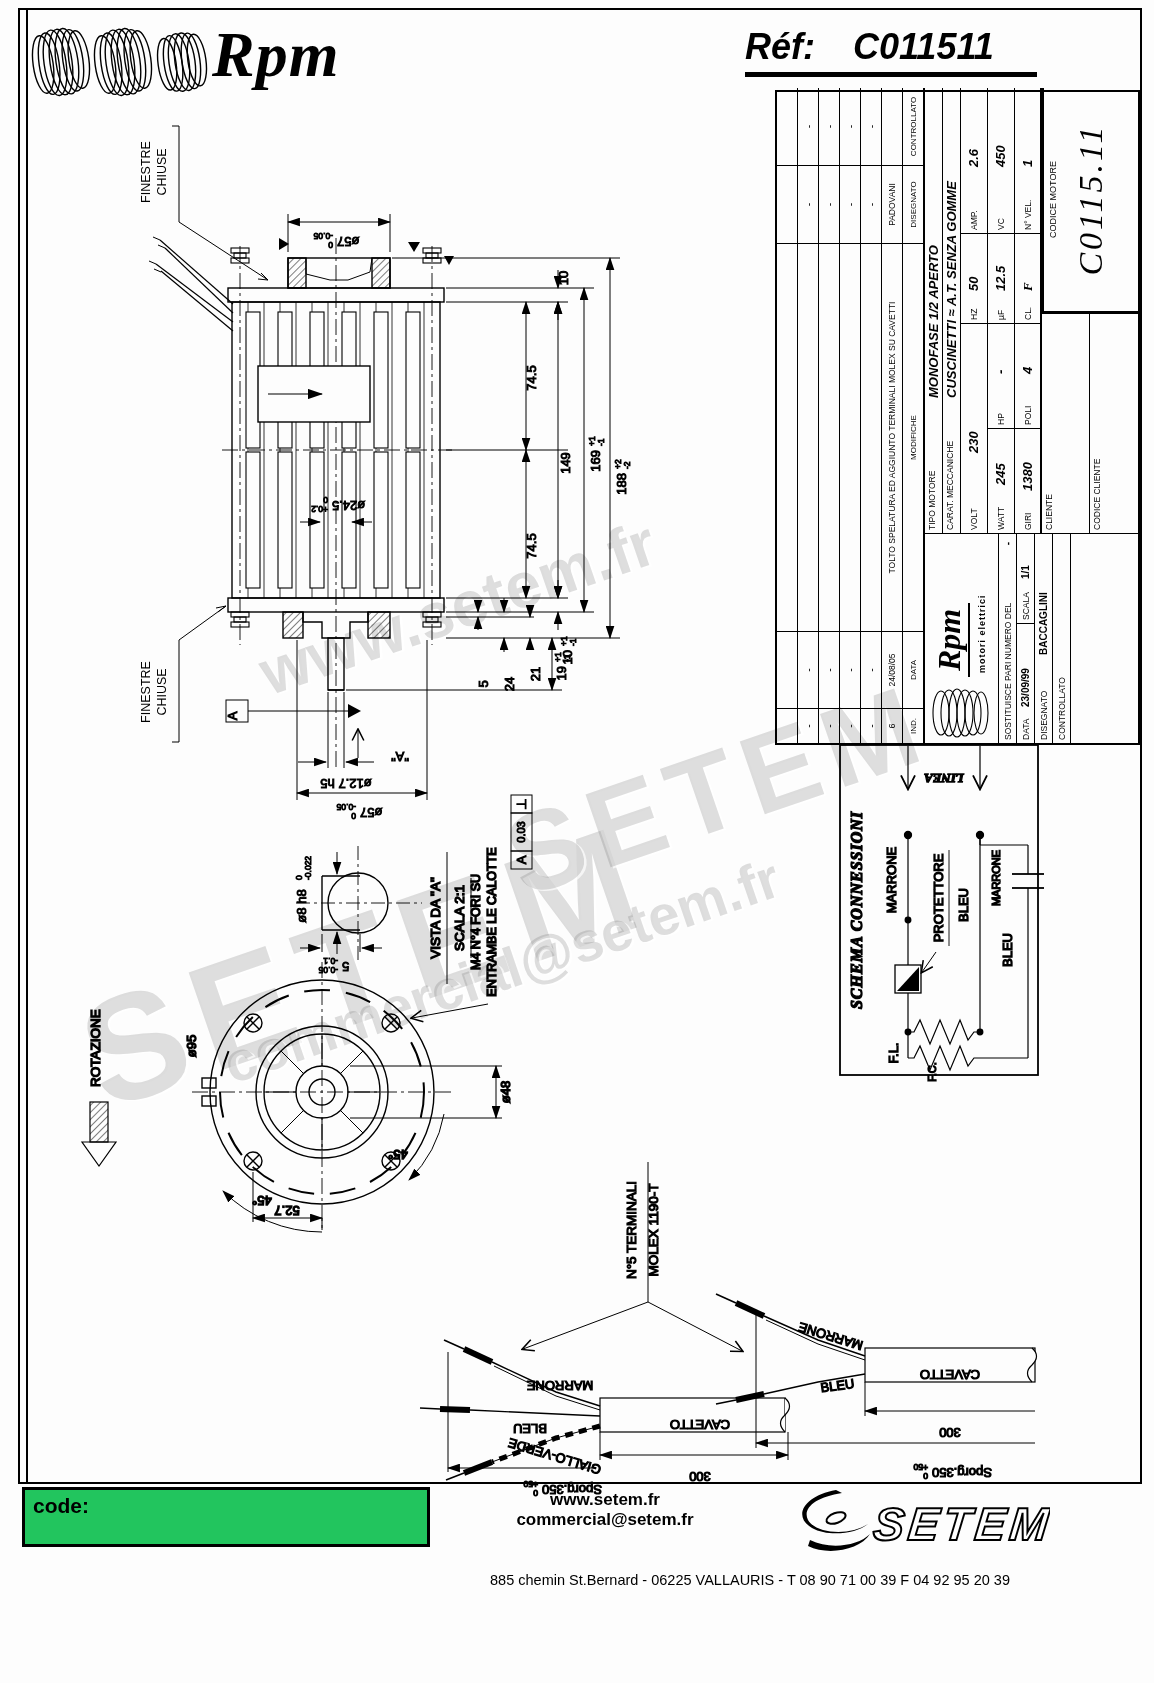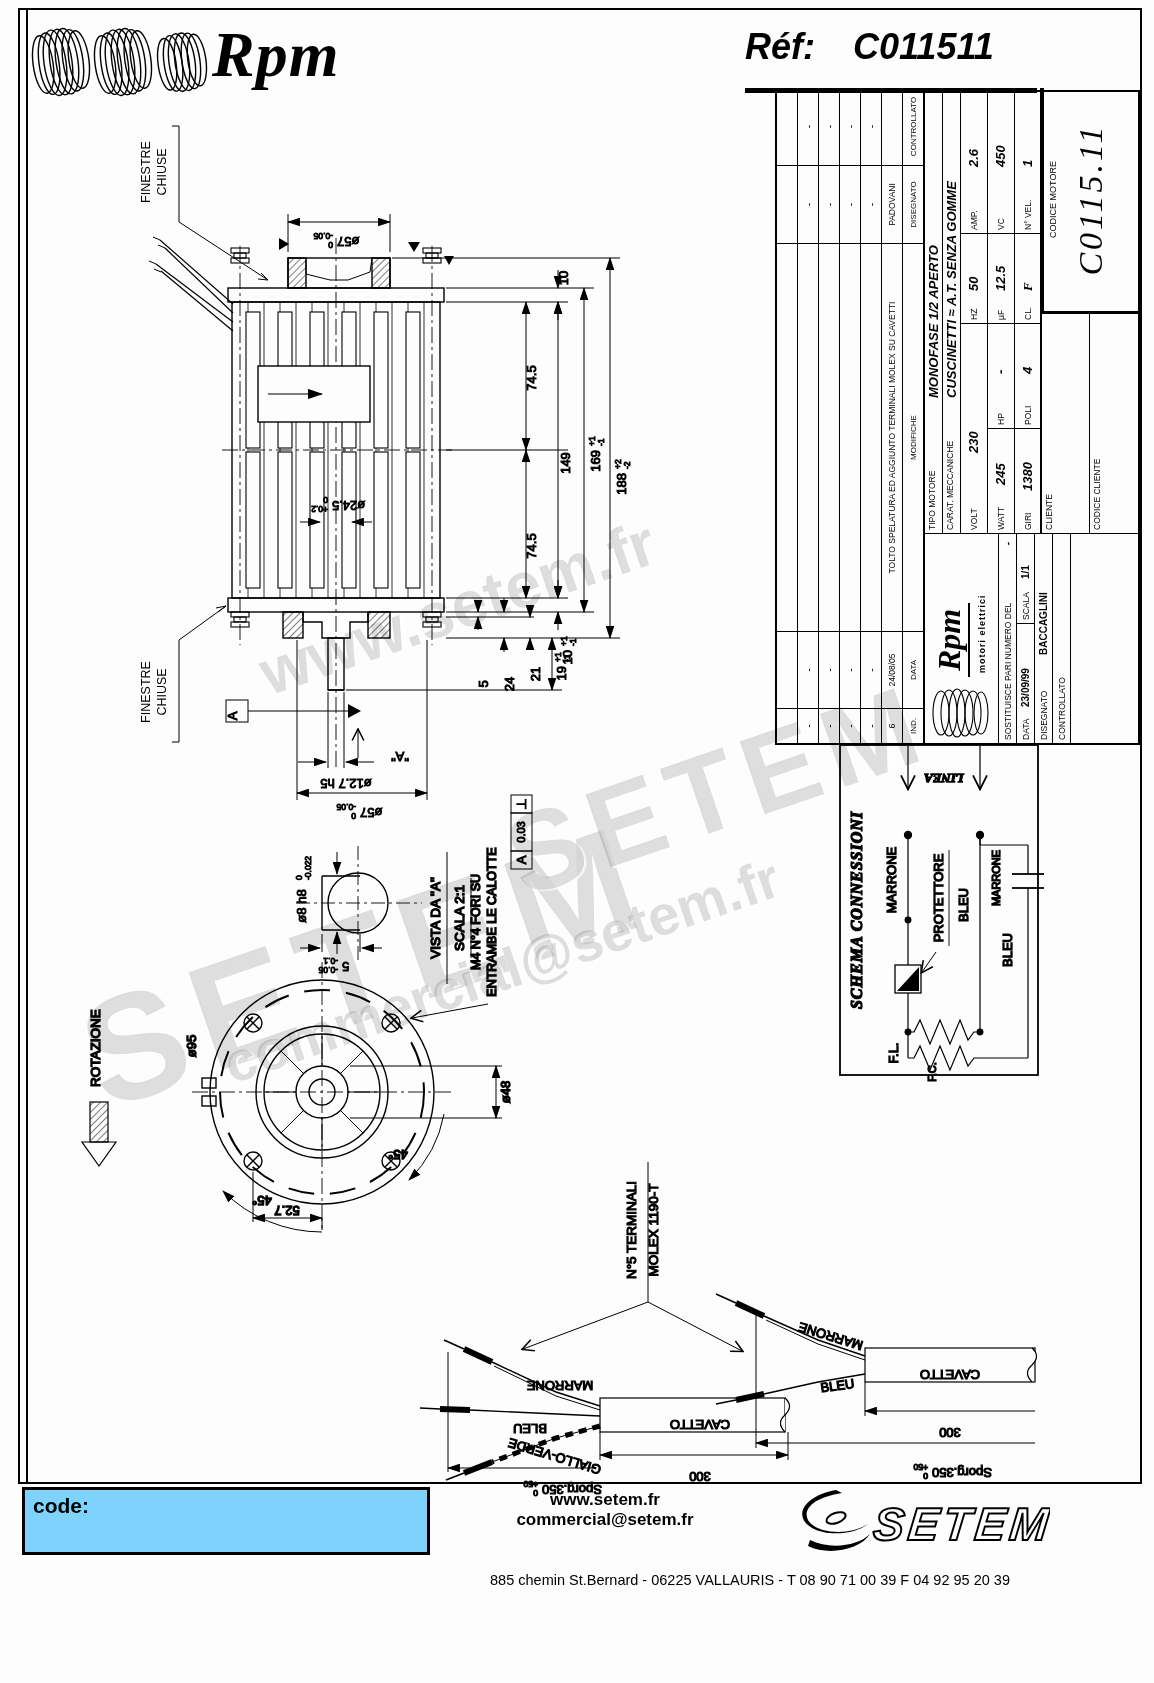--- a/index.html
+++ b/index.html
@@ -5,21 +5,21 @@
   html,body{margin:0;padding:0;background:#e8e8e8;}
   #sheet{position:relative;width:1154px;height:1683px;background:#fdfdfd;overflow:hidden;
          font-family:"Liberation Sans",sans-serif;color:#000;}
   
   .frame{position:absolute;left:18px;top:8px;width:1120px;height:1472px;border:2px solid #000;}
   .frame-inner-left{position:absolute;left:26px;top:8px;width:0;height:1474px;border-left:2px solid #000;}
   
   .brand{position:absolute;left:212px;top:18px;font-family:"Liberation Serif",serif;
          font-style:italic;font-weight:bold;font-size:64px;letter-spacing:1px;}
   .refblock{position:absolute;left:745px;top:26px;width:292px;border-bottom:5px solid #000;
-            font-style:italic;font-weight:bold;font-size:36px;white-space:nowrap;padding-bottom:20px;}
+            font-style:italic;font-weight:bold;font-size:36px;white-space:nowrap;padding-bottom:4px;}
   .refblock .rv{margin-left:38px;}
   
   .wm{position:absolute;z-index:1;color:rgba(90,90,90,0.20);font-weight:bold;
       transform-origin:left top;white-space:nowrap;
       text-shadow:2px 2px 0 rgba(255,255,255,0.7);}
   
   #draw{position:absolute;left:0;top:0;z-index:2;}
   #draw text{font-family:"Liberation Sans",sans-serif;fill:#000;}
   .dim{font-size:13px;}
   .dimS{font-size:8.5px;}
@@ -31,22 +31,22 @@
       font-size:9px;}
   .c{position:absolute;box-sizing:border-box;border-right:1px solid #000;border-bottom:1px solid #000;
      overflow:hidden;}
   .c .l{position:absolute;left:3px;top:2px;font-size:8.5px;}
   .c .v{position:absolute;font-style:italic;font-weight:bold;font-size:13px;}
   .hdr{font-size:8px;display:flex;align-items:center;justify-content:center;}
   .dashc{display:flex;align-items:center;justify-content:center;font-size:10px;}
   .tb-script{font-family:"Liberation Serif",serif;font-style:italic;font-weight:bold;font-size:32px;}
   .tb-sub{font-size:9px;font-weight:bold;letter-spacing:1px;}
   
-  .codebox{position:absolute;left:22px;top:1487px;width:408px;height:68px;border:3px solid #000;
-           box-sizing:border-box;z-index:3;background:#7dd3fc;}
+  .codebox{position:absolute;left:22px;top:1487px;width:408px;height:60px;border:3px solid #000;
+           box-sizing:border-box;z-index:3;background:#22c55e;}
   .codebox .cl{position:absolute;left:8px;top:4px;font-size:21px;font-weight:bold;}
   .codebox .cv{position:absolute;left:90px;top:22px;font-size:44px;font-weight:bold;letter-spacing:1px;}
   .fcenter{position:absolute;left:440px;top:1490px;width:330px;text-align:center;z-index:3;}
   .fcenter .s1{font-size:17px;font-weight:bold;}
   .fcenter .s2{font-size:17px;font-weight:bold;}
   .address{position:absolute;left:430px;top:1572px;width:640px;text-align:center;font-size:14.5px;z-index:3;}
   .setemlogo{position:absolute;left:790px;top:1484px;z-index:3;}
 </style>
 </head>
 <body>

